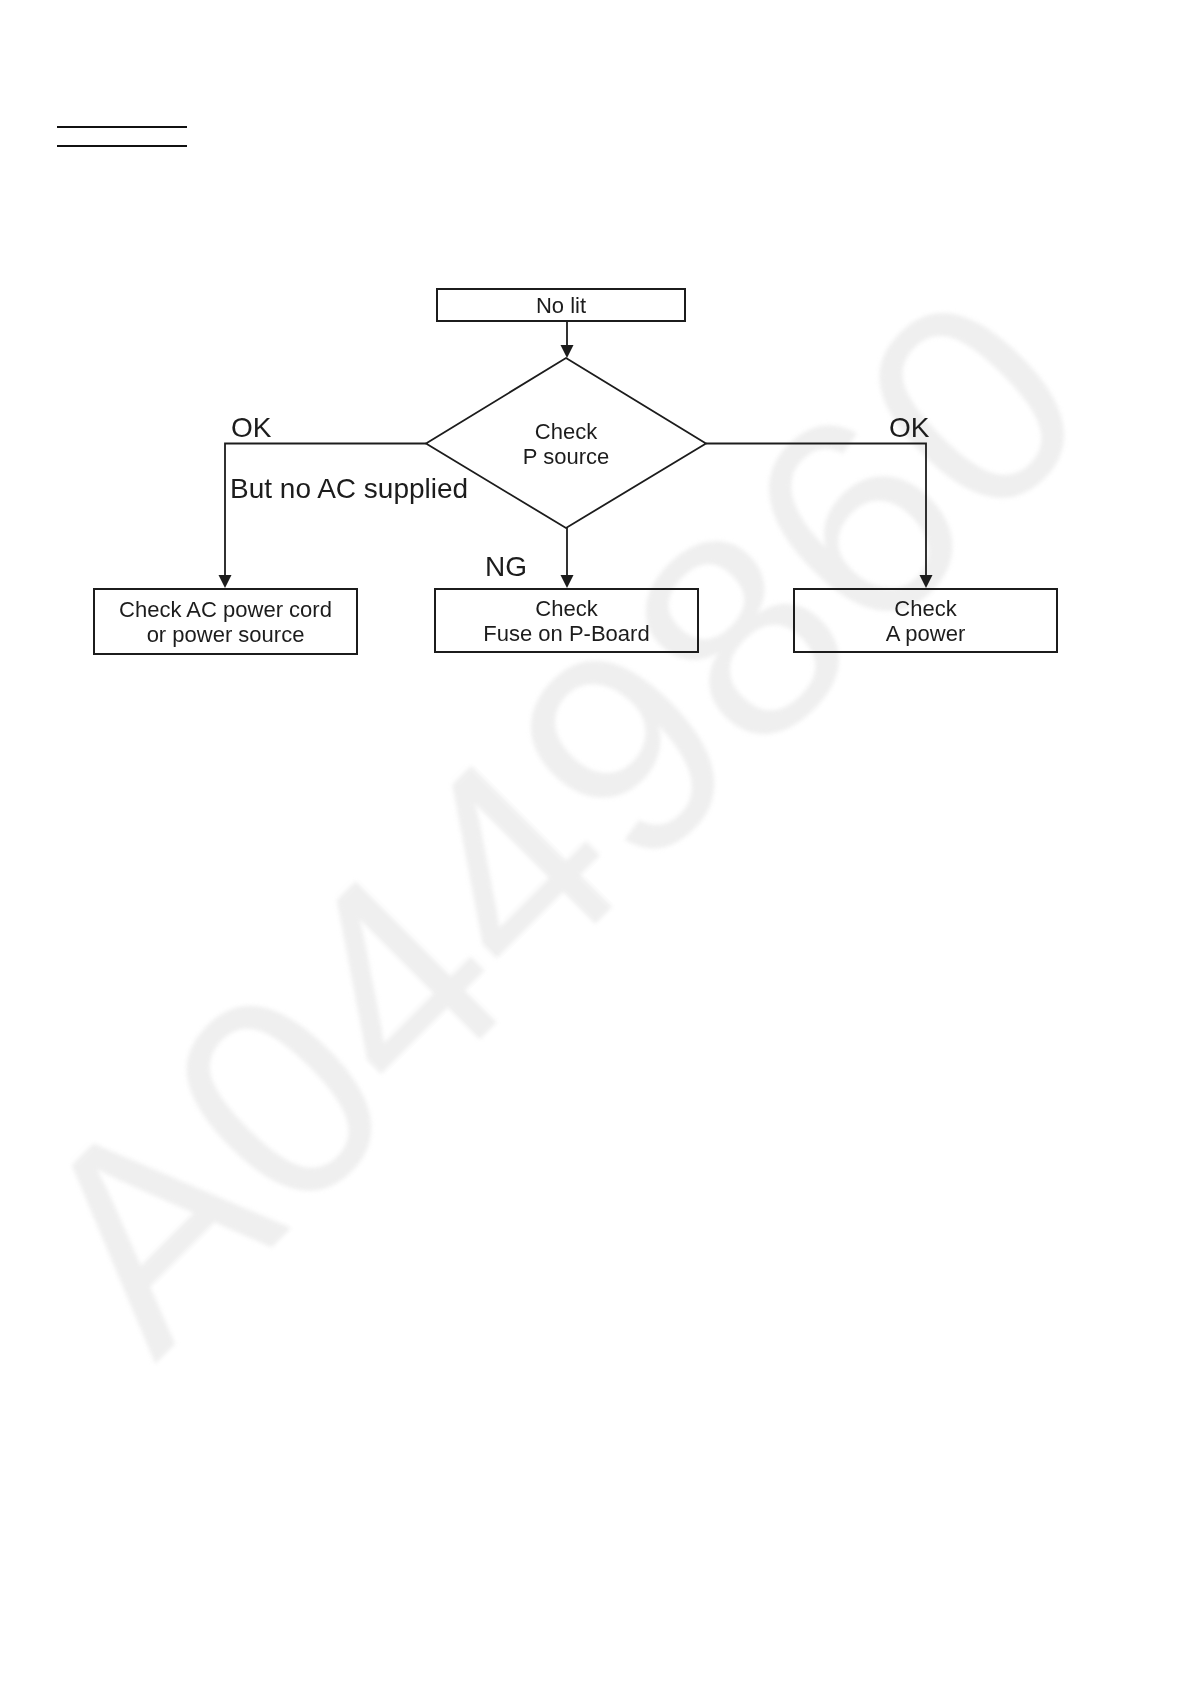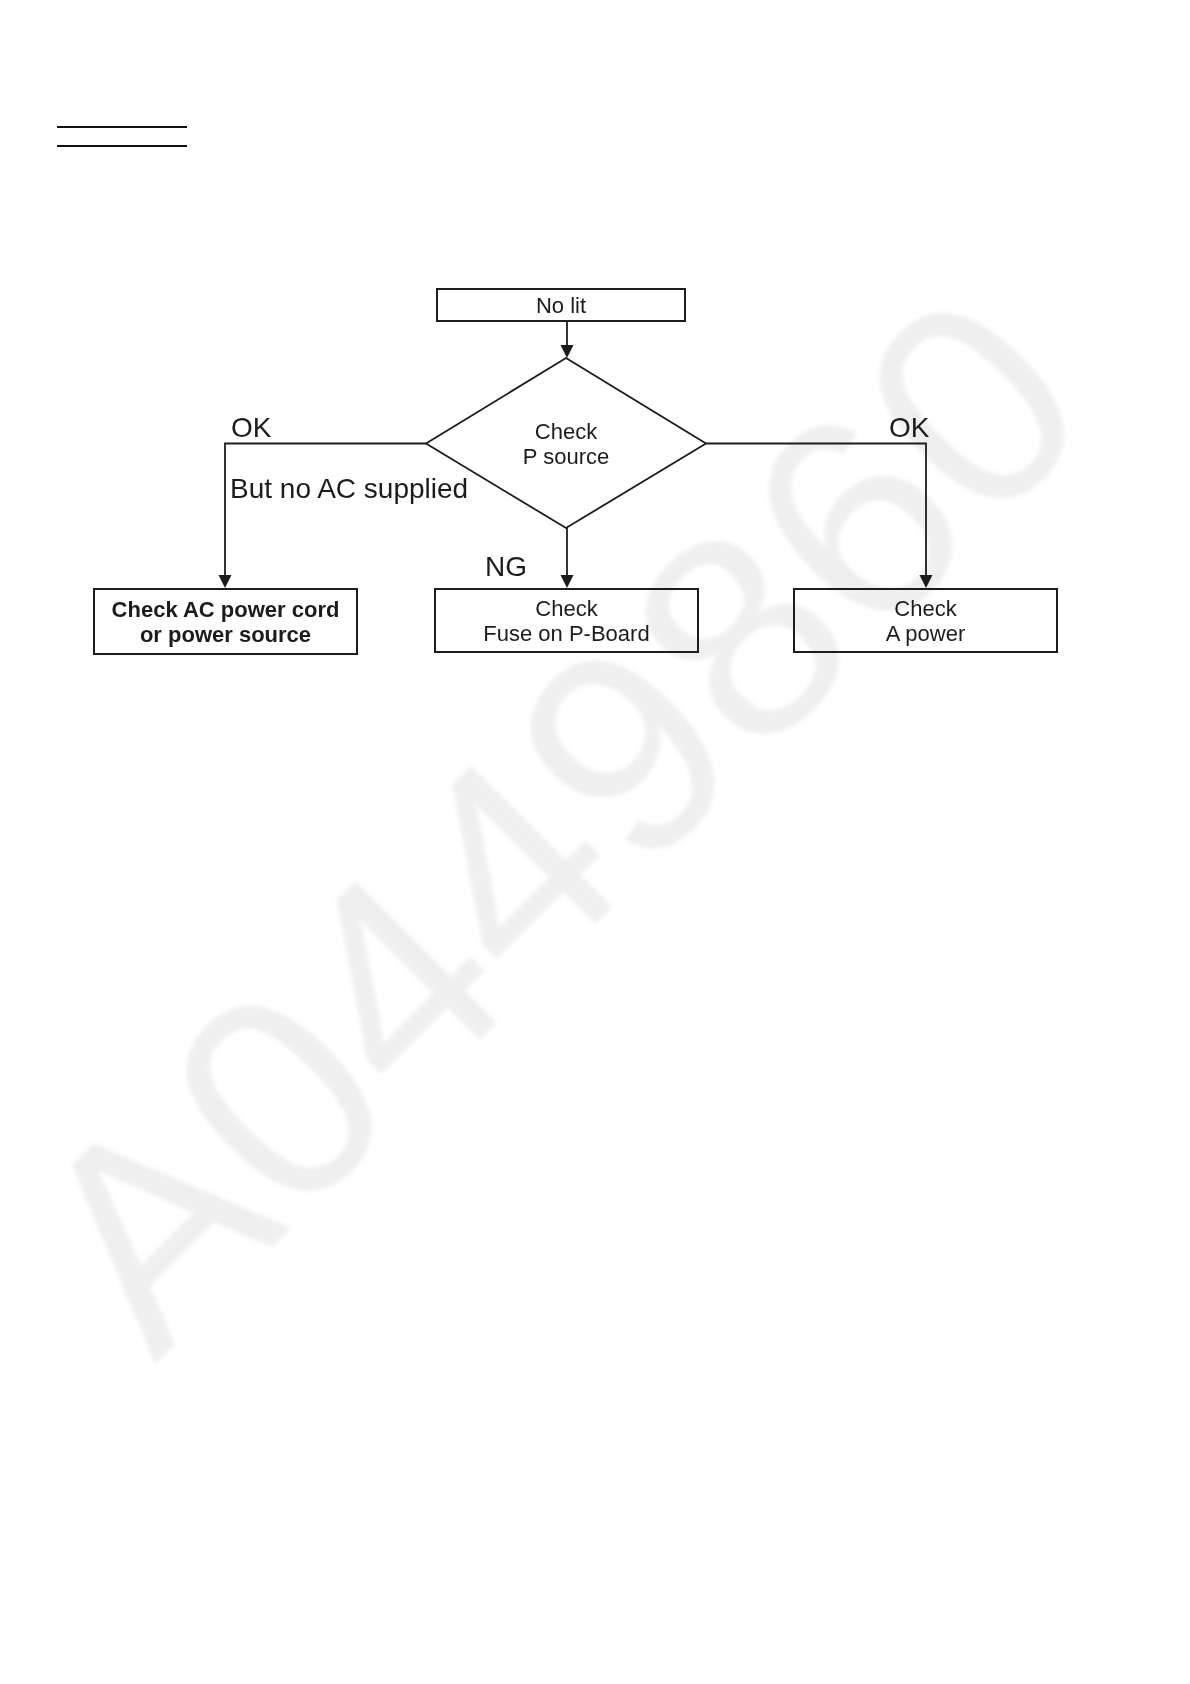--- a/index.html
+++ b/index.html
@@ -55,21 +55,21 @@
     flex-direction: column;
     align-items: center;
     justify-content: center;
     text-align: center;
     font-size: 22px;
     line-height: 25px;
     z-index: 2;
     box-sizing: border-box;
   }
   .node-start  { left: 436px; top: 288px; width: 250px; height: 34px; }
-  .node-left   { left: 93px;  top: 588px; width: 265px; height: 67px; font-weight: bold; }
+  .node-left   { left: 93px;  top: 588px; width: 265px; height: 67px; }
   .node-middle { left: 434px; top: 588px; width: 265px; height: 65px; }
   .node-right  { left: 793px; top: 588px; width: 265px; height: 65px; }
   .diamond-label {
     position: absolute;
     left: 466px;
     top: 419px;
     width: 200px;
     text-align: center;
     font-size: 22px;
     line-height: 25px;

